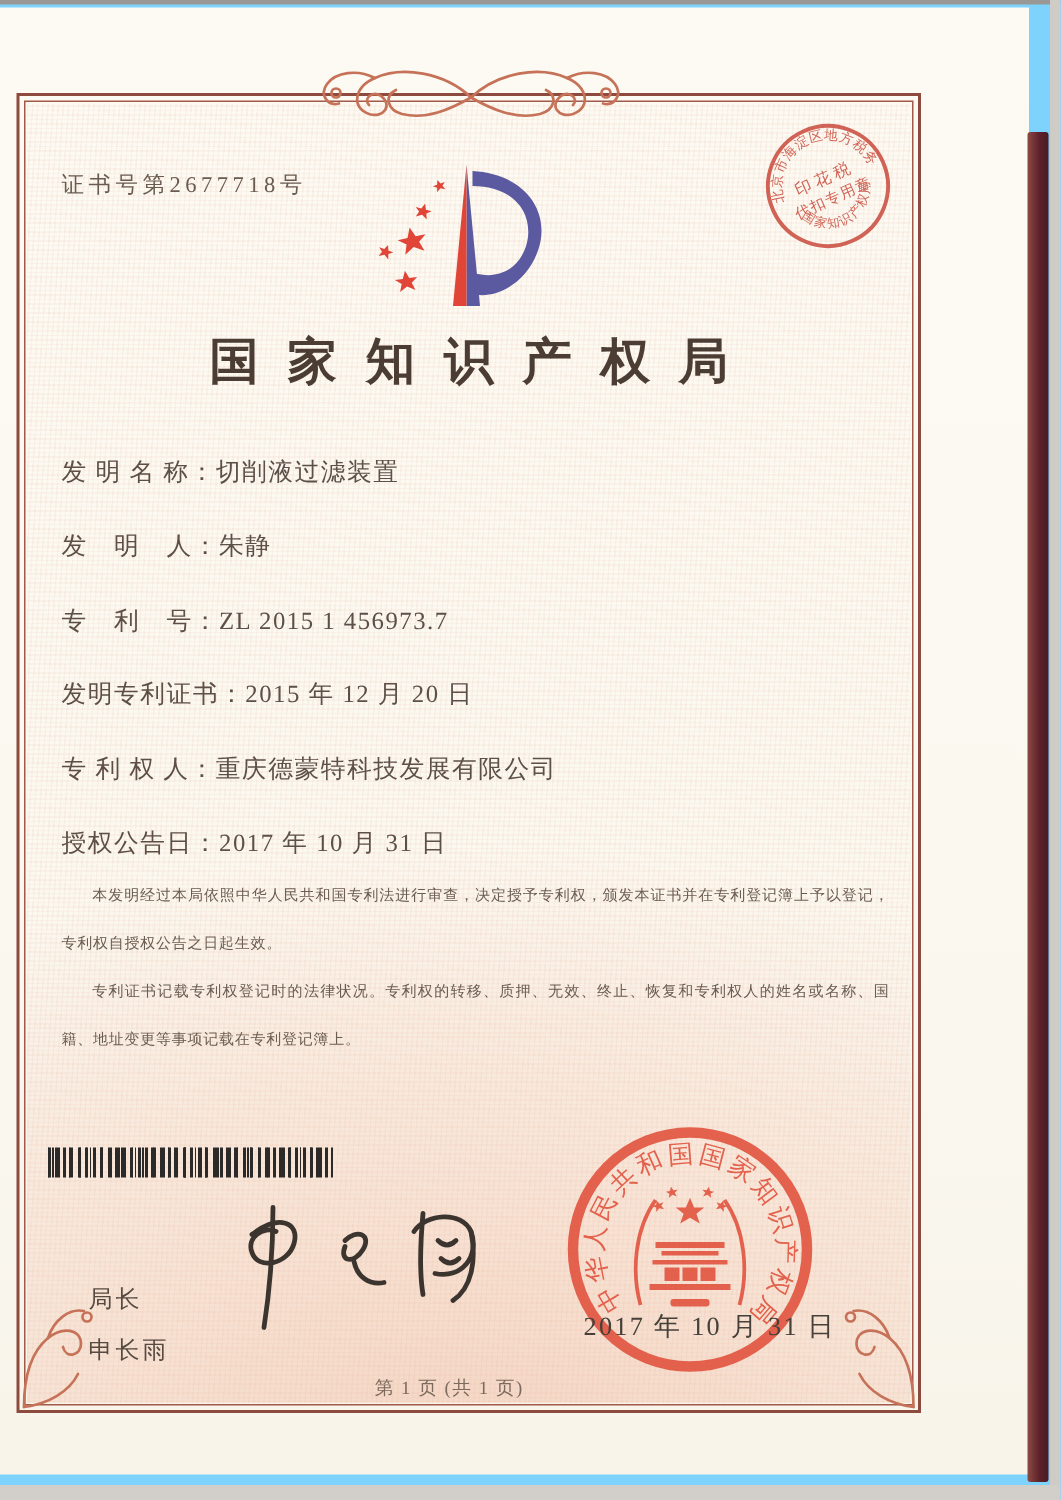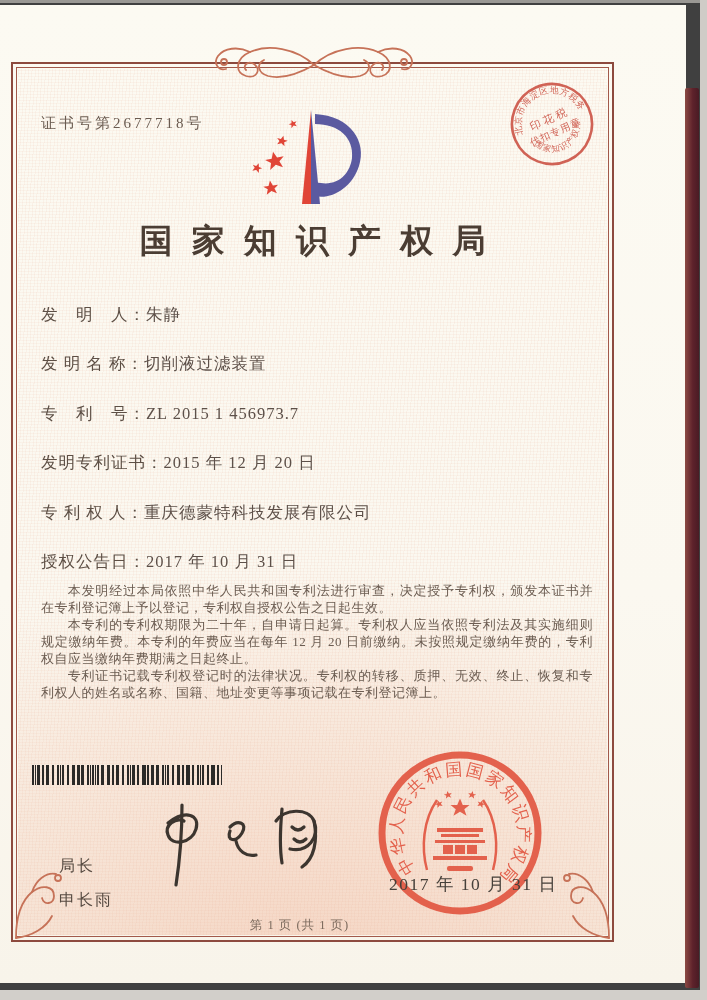--- a/index.html
+++ b/index.html
@@ -1,19 +1,19 @@
 <!DOCTYPE html>
 <html><head>
 <meta charset="utf-8">
 <style>
   * { margin:0; padding:0; box-sizing:border-box; }
   html,body { width:707px; height:1000px; }
   body { font-family:"Liberation Serif","DejaVu Serif",serif; background:#d7d5d1; }
 
-  .scan { position:relative; width:707px; height:1000px; background:#404040; overflow:hidden; }
+  .scan { position:relative; width:707px; height:1000px; background:#7dd3fc; overflow:hidden; }
   .scan::before { content:''; position:absolute; top:0; left:0; right:0; height:3px; background:#9a9894; }
 
   .paper { position:absolute; left:0; top:5px; width:686px; height:978px;
            background:linear-gradient(180deg,#fcfaf2 0%,#fbf8f0 60%,#f8f4ea 100%); }
 
   .cover-strip { position:absolute; right:8px; top:88px; bottom:12px; width:14px; border-radius:2px;
            background:linear-gradient(90deg,#8c4a43,#5e222b 55%,#4a1b24); }
   .scan-right { position:absolute; right:0; top:0; width:7px; height:100%; background:#cfccc7; }
   .scan-bottom { position:absolute; left:0; bottom:0; width:100%; height:10px; background:#d2cfca; }
 
@@ -37,21 +37,21 @@
   .tax-stamp { position:absolute; left:491px; top:12px; width:96px; height:96px; opacity:.85; }
 
   .title { position:absolute; left:0; top:155px; width:100%; text-align:center;
            font-size:33px; font-weight:600; color:#4b3d33; letter-spacing:0.58em; text-indent:0.58em; }
 
   .fields { position:absolute; left:28px; top:240px; }
   .frow { height:49.4px; font-size:16.5px; color:#5d4f45; letter-spacing:1px; }
   .fvalue { color:#5d5049; }
 
   .paras { position:absolute; left:28px; width:552px; top:518px; }
-  .paras p { font-size:13px; line-height:17px; color:#6b5c51; text-indent:2.05em;
+  .paras p { font-size:10px; line-height:32px; color:#6b5c51; text-indent:2.05em;
              text-align:justify; letter-spacing:0.5px; }
 
   .barcode { position:absolute; left:19px; top:701px; width:190px; height:20px;
       background:
         repeating-linear-gradient(90deg,#2b2a28 0 2px,transparent 2px 5px),
         repeating-linear-gradient(90deg,#2b2a28 0 1px,transparent 1px 7px),
         repeating-linear-gradient(90deg,transparent 0 3px,#2b2a28 3px 4px,transparent 4px 11px); }
 
   .issuer { position:absolute; left:46px; top:792px; font-size:16px; color:#564a41; letter-spacing:2px; }
   .issuer .iname { margin-top:13px;font-family:Liberation Serif, serif; }
@@ -134,42 +134,41 @@
           </text>
           <text x="48" y="46" text-anchor="middle" font-size="11" letter-spacing="3">印花税</text>
           <text x="48" y="60" text-anchor="middle" font-size="10" letter-spacing="1">代扣专用章</text>
         </g>
       </svg>
 
       <div class="title">国家知识产权局</div>
 
       <div class="fields">
         <div class="frow">
+          <span class="flabel">发 明 名 称：</span><span class="fvalue">切削液过滤装置</span>
+        </div>
+        <div class="frow">
           <span class="flabel">发　明　人：</span><span class="fvalue">朱静</span>
-        </div>
-        <div class="frow">
-          <span class="flabel">发 明 名 称：</span><span class="fvalue">切削液过滤装置</span>
         </div>
         <div class="frow">
           <span class="flabel">专　利　号：</span><span class="fvalue">ZL 2015 1 456973.7</span>
         </div>
         <div class="frow">
           <span class="flabel">发明专利证书：</span><span class="fvalue">2015 年 12 月 20 日</span>
         </div>
         <div class="frow">
           <span class="flabel">专 利 权 人：</span><span class="fvalue">重庆德蒙特科技发展有限公司</span>
         </div>
         <div class="frow">
           <span class="flabel">授权公告日：</span><span class="fvalue">2017 年 10 月 31 日</span>
         </div>
       </div>
 
       <div class="paras">
         <p>本发明经过本局依照中华人民共和国专利法进行审查，决定授予专利权，颁发本证书并在专利登记簿上予以登记，专利权自授权公告之日起生效。</p>
-        <p>本专利的专利权期限为二十年，自申请日起算。专利权人应当依照专利法及其实施细则规定缴纳年费。本专利的年费应当在每年 12 月 20 日前缴纳。未按照规定缴纳年费的，专利权自应当缴纳年费期满之日起终止。</p>
         <p>专利证书记载专利权登记时的法律状况。专利权的转移、质押、无效、终止、恢复和专利权人的姓名或名称、国籍、地址变更等事项记载在专利登记簿上。</p>
       </div>
 
       <div class="barcode"></div>
 
       <div class="issuer">
         <div class="ititle">局长</div>
         <div class="iname">申长雨</div>
       </div>
 

